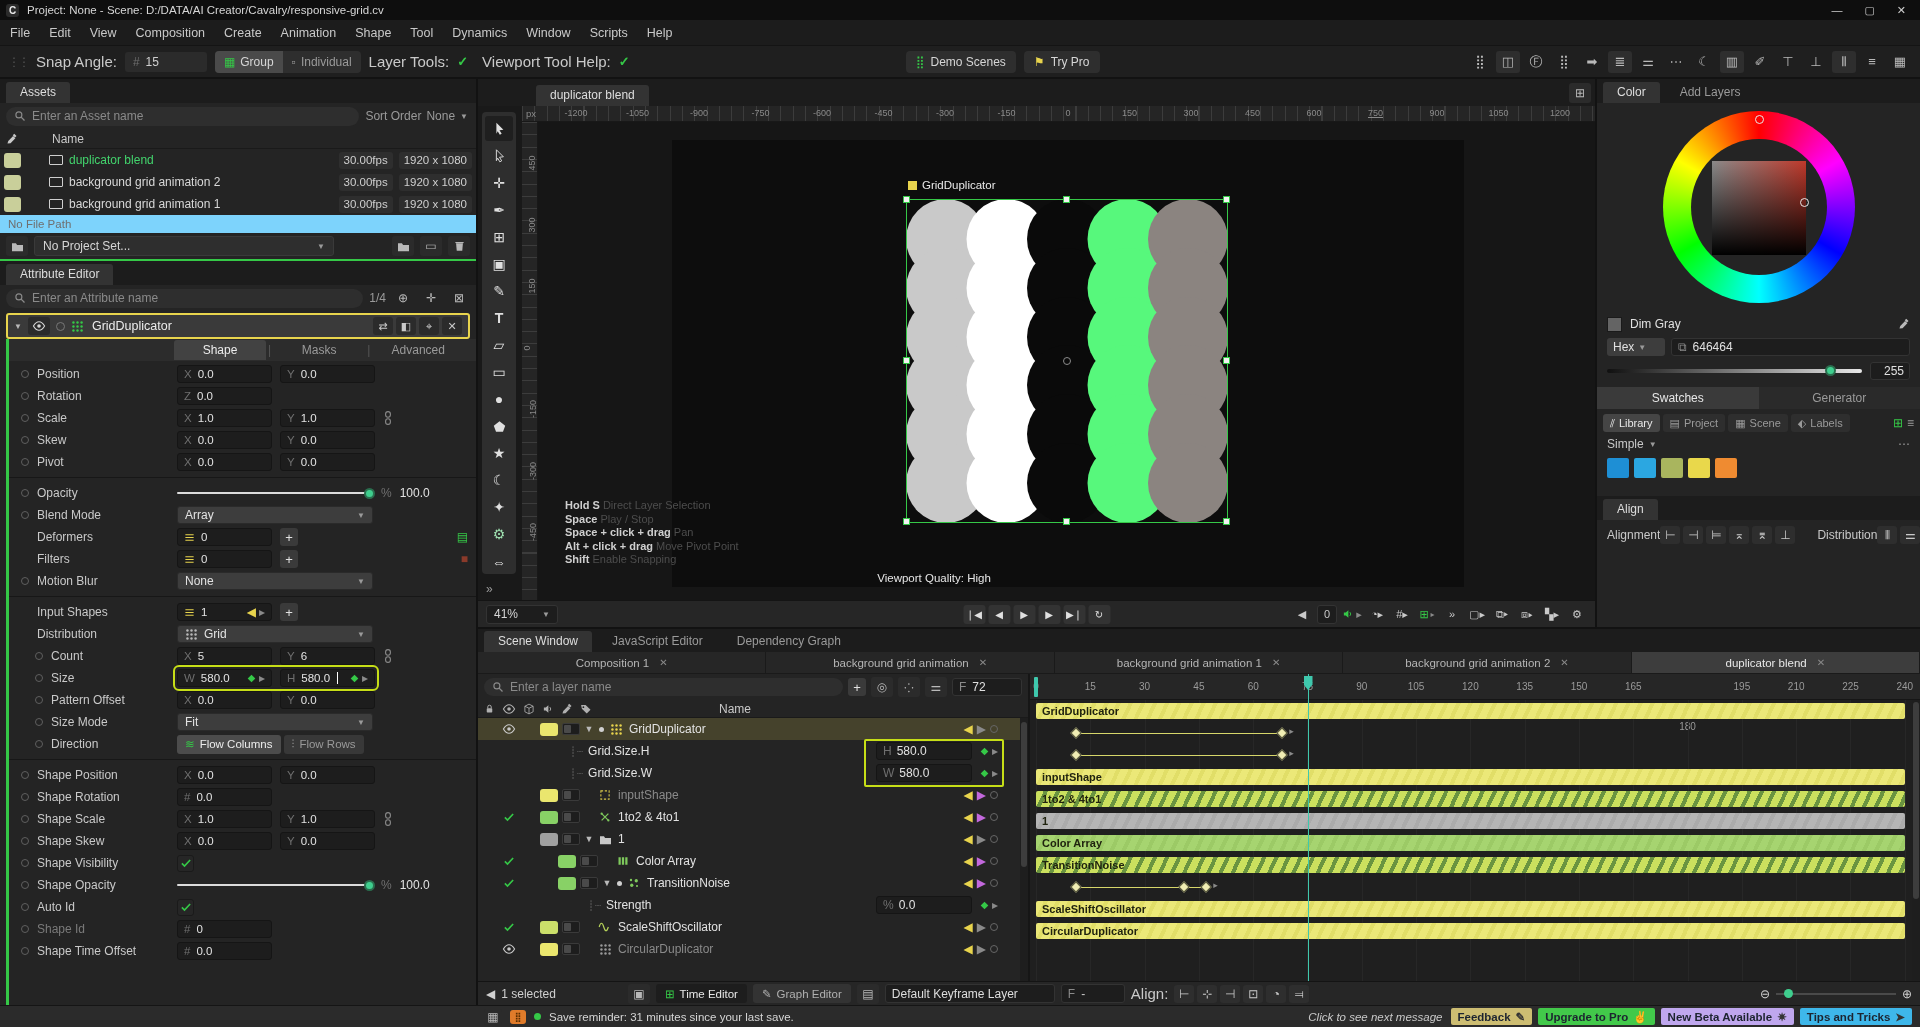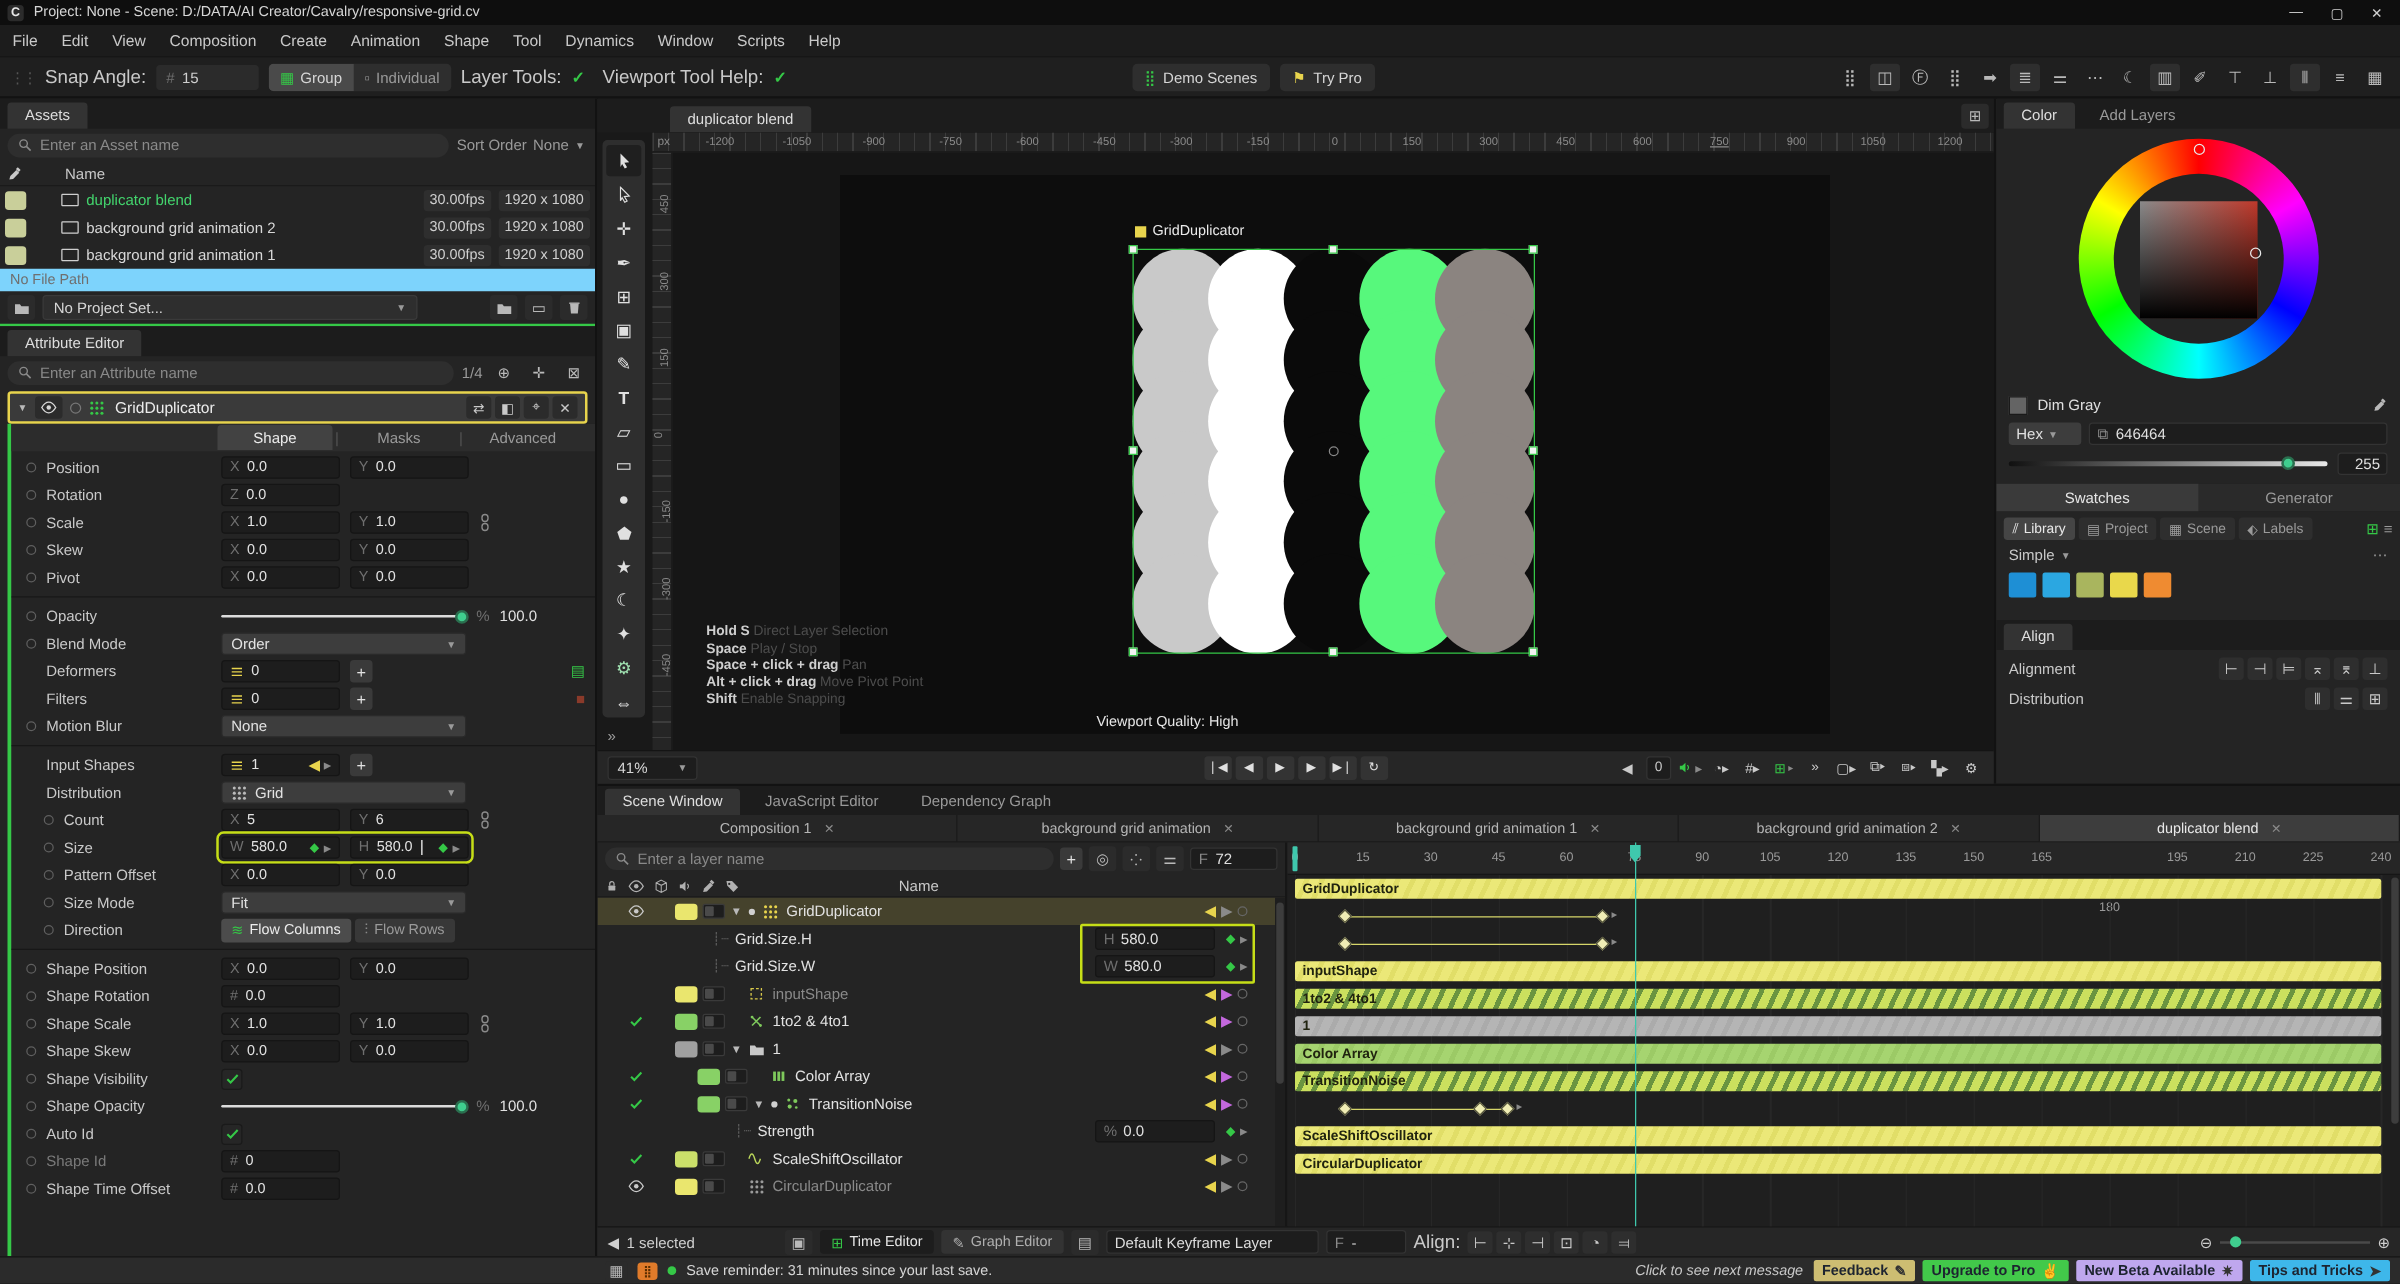--- a/index.html
+++ b/index.html
@@ -160,21 +160,21 @@
 .sgt.on{background:#3a3a3a;color:#e6e6e6}
 #librow{height:22px;display:flex;align-items:center;gap:3px;padding:0 6px;flex:none;margin-top:3px}
 .libbtn{height:18px;border-radius:3px;display:flex;align-items:center;gap:4px;padding:0 7px;font-size:11px;color:#9a9a9a;background:#2e2e2e}
 .libbtn.on{background:#454545;color:#e8e8e8}
 #librow .viewics{margin-left:auto;display:flex;gap:4px}
 #simplerow{height:20px;display:flex;align-items:center;gap:5px;padding:0 10px;color:#c9c9c9;flex:none}
 #simplerow .more{margin-left:auto;color:#9a9a9a}
 #swatches{display:flex;gap:5px;padding:4px 10px;flex:none}
 .swq{width:22px;height:20px;border-radius:2px}
 #alignpanel{margin-top:14px}
-#alignbody{padding:6px 10px;display:flex;flex-direction:column;gap:6px}
+#alignbody{padding:6px 10px;display:flex;flex-direction:row;gap:22px}
 .alrow{display:flex;align-items:center}
 .alrow .lbl{color:#c9c9c9}
 .alrow .ics{margin-left:auto;display:flex;gap:3px}
 .alic{width:20px;height:18px;background:#2e2e2e;border-radius:3px;display:flex;align-items:center;justify-content:center;color:#c9c9c9}
 
 #bottom{flex:1;background:#242424;display:flex;flex-direction:column;min-height:0;border-top:2px solid #121212}
 #btabs{height:23px;background:#1c1c1c;display:flex;align-items:flex-end;flex:none}
 #comptabs{height:22px;background:#262626;display:flex;flex:none;border-bottom:1px solid #1a1a1a}
 .ctab{flex:1;display:flex;align-items:center;justify-content:center;gap:10px;color:#b5b5b5;font-size:11.5px;border-right:1px solid #1a1a1a;position:relative}
 .ctab .x{color:#8a8a8a;font-size:10px}
@@ -542,21 +542,21 @@
                 </div>
                 <span class="suffix">%</span>
                 <span class="avalue">100.0</span>
               </div>
             </div>
             <div class="arow">
               <span class="kf"></span>
               <span class="albl">Blend Mode</span>
               <div class="fieldzone" style="left: 168px;">
                 <div class="aselect">
-                  <span>Order</span>
+                  <span>Array</span>
                   <span class="chev">▼</span>
                 </div>
               </div>
             </div>
             <div class="arow">
               <span class="kf none"></span>
               <span class="albl">Deformers</span>
               <div class="rowextra">
                 <span style="color:#35c847">▤</span>
               </div>

